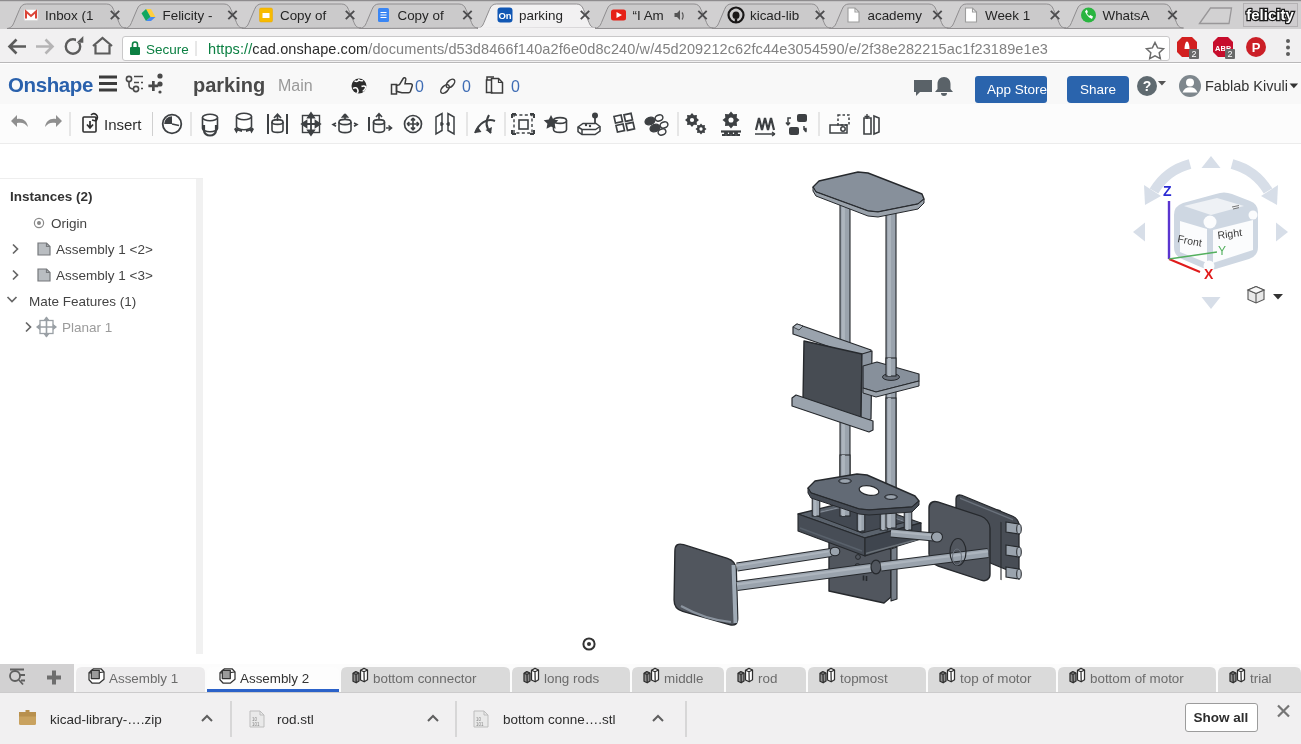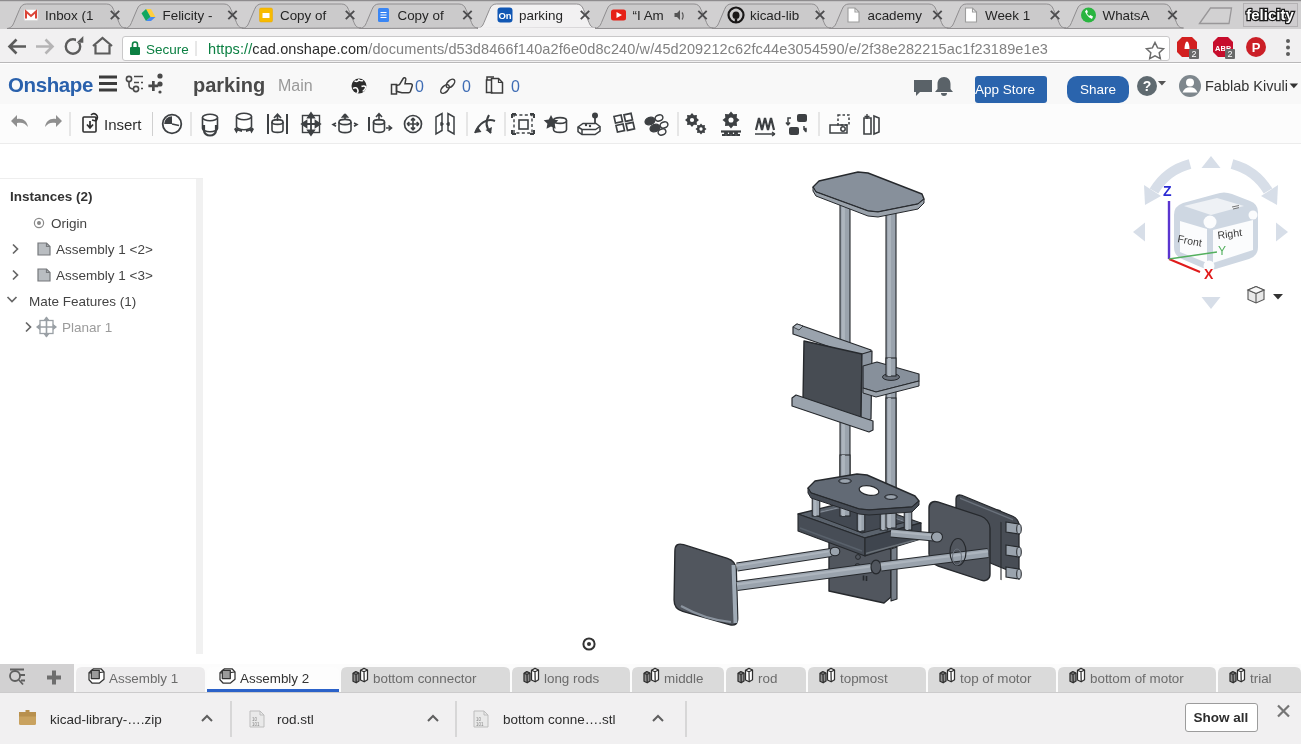--- a/index.html
+++ b/index.html
@@ -102,22 +102,22 @@
       <text x="51" y="17.5" font-size="7.5" font-weight="bold" fill="#fff" text-anchor="middle">ABP</text>
       <rect x="53" y="16" width="10" height="10" rx="1" fill="#696969"></rect>
       <text x="58" y="24" font-size="9" fill="#fff" text-anchor="middle">2</text>
       <circle cx="84" cy="14" r="10" fill="#cb1f27"></circle>
       <text x="84" y="19" font-size="13" font-weight="bold" fill="#fff" text-anchor="middle">P</text>
       <circle cx="116" cy="8" r="2" fill="#5c5c5c"></circle>
       <circle cx="116" cy="14.5" r="2" fill="#5c5c5c"></circle>
       <circle cx="116" cy="21" r="2" fill="#5c5c5c"></circle>
     </svg>
     <div id="osheader"></div>
-    <div class="abs" style="top:76px;left:975px;width:72px;height:27px;background:#2a64ad;border-radius:3px;color:#fff;font-size:13.5px;text-align:left;line-height:27px">App Store</div>
-    <div class="abs" style="top:76px;left:1067px;width:62px;height:27px;background:#2a64ad;border-radius:10px;color:#fff;font-size:13.5px;text-align:center;line-height:27px">Share</div>
+    <div class="abs" style="top:76px;left:975px;width:72px;height:27px;background:#2a64ad;border-radius:3px;color:#fff;font-size:13.5px;text-align:right;line-height:27px">App Store</div>
+    <div class="abs" style="top:76px;left:1067px;width:62px;height:27px;background:#2a64ad;border-radius:4px;color:#fff;font-size:13.5px;text-align:center;line-height:27px">Share</div>
     <svg class="abs" style="top:64px;left:0" width="1301" height="40" viewBox="0 0 1301 40">
       <text x="8" y="28" font-size="20.5" font-weight="bold" fill="#2a61ac" letter-spacing="-0.4">Onshape</text>
       <path d="M99,13 h18 M99,19.5 h18 M99,26 h18" stroke="#3c3c3c" stroke-width="3"></path>
       <g stroke="#4a4a4a" stroke-width="1.6" fill="none">
         <circle cx="129" cy="15" r="2.6"></circle>
         <circle cx="136" cy="25" r="2.6"></circle>
         <path d="M129,18 v3 c0,3 2,4 5,4"></path>
         <path d="M134,12.5 h9 M134,18.5 h5 M134,24.5 h0"></path>
         <path d="M141,18.5 h2 M141,24.5 h2"></path>
       </g>

